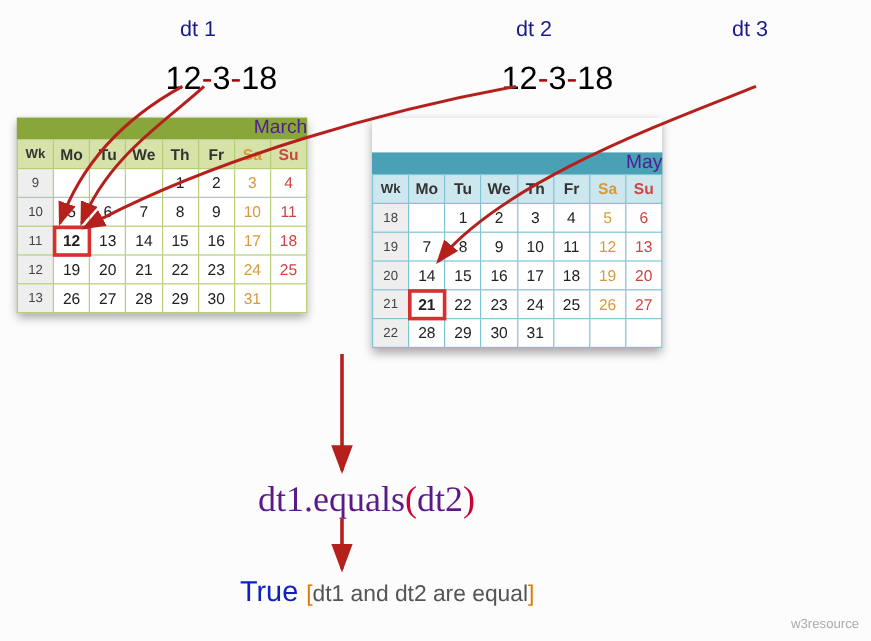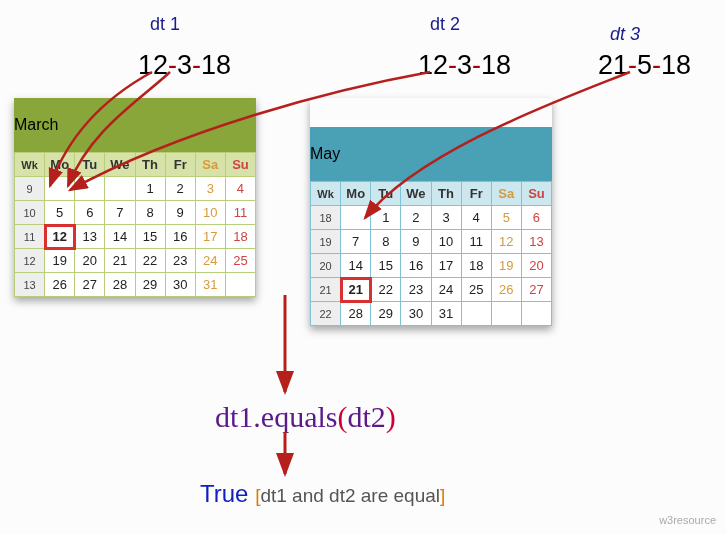--- a/index.html
+++ b/index.html
@@ -31,23 +31,23 @@
   .cal {
     position: absolute;
     box-shadow: 0 4px 8px rgba(0,0,0,0.35);
     font-size: 12px;
     border-collapse: collapse;
   }
   .cal.march { left: 14px; top: 98px; width: 242px; }
   .cal.may   { left: 310px; top: 98px; width: 242px; }
 
   .cal .title {
-    text-align: left;
-    color: #000000;
-    padding: 18px 0;
+    text-align: right;
+    color: #4c1d95;
+    padding: 0 0;
     font-size: 16px;
   }
   .cal.march .title { background: #88a63a; }
   .cal.may   .title { background: #4aa0b5; margin-top: 29px; }
 
   table.cal-grid { width: 100%; border-collapse: collapse; }
   .cal.march table.cal-grid td, .cal.march table.cal-grid th { border: 1px solid #b7cd78; }
   .cal.may   table.cal-grid td, .cal.may   table.cal-grid th { border: 1px solid #7fc3d4; }
 
   .cal th, .cal td {
@@ -107,25 +107,24 @@
     pointer-events: none;
   }
 </style>
 </head>
 <body>
 
 <div class="canvas">
 
   <div class="label-dt" style="left:150px; top:14px;">dt 1</div>
   <div class="label-dt" style="left:430px; top:14px;">dt 2</div>
-  <div class="label-dt" style="left:610px; top:24px;font-style:italic;">dt 3</div>
+  <div class="label-dt" style="left:610px; top:14px;">dt 3</div>
 
   <div class="date-str" style="left:138px; top:50px;"><span class="black">12</span><span class="dash">-</span><span class="black">3</span><span class="dash">-</span><span class="black">18</span></div>
   <div class="date-str" style="left:418px; top:50px;"><span class="black">12</span><span class="dash">-</span><span class="black">3</span><span class="dash">-</span><span class="black">18</span></div>
-  <div class="date-str" style="left:598px; top:50px;"><span class="black">21</span><span class="dash">-</span><span class="black">5</span><span class="dash">-</span><span class="black">18</span></div>
 
   <div class="cal march">
     <div class="title">March</div>
     <table class="cal-grid">
         <thead>
           <tr>
             <th class="wk">Wk</th>
             <th>Mo</th>
             <th>Tu</th>
             <th>We</th>

